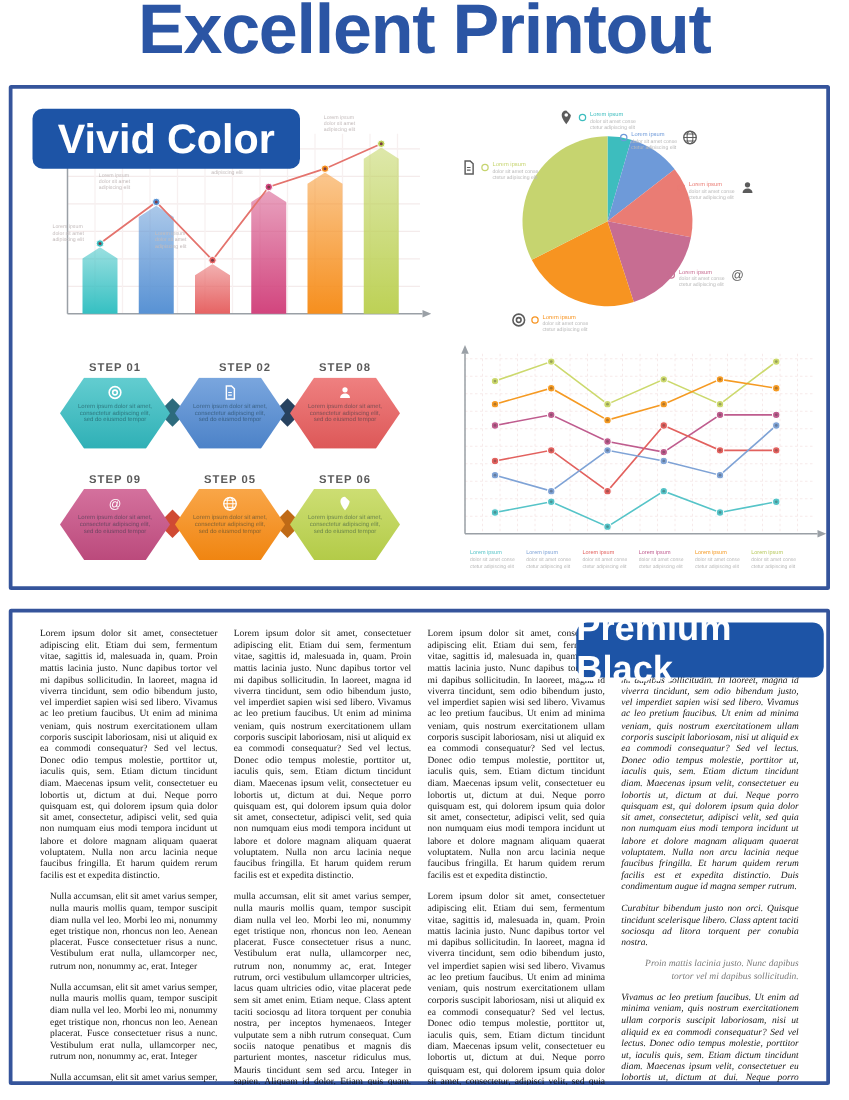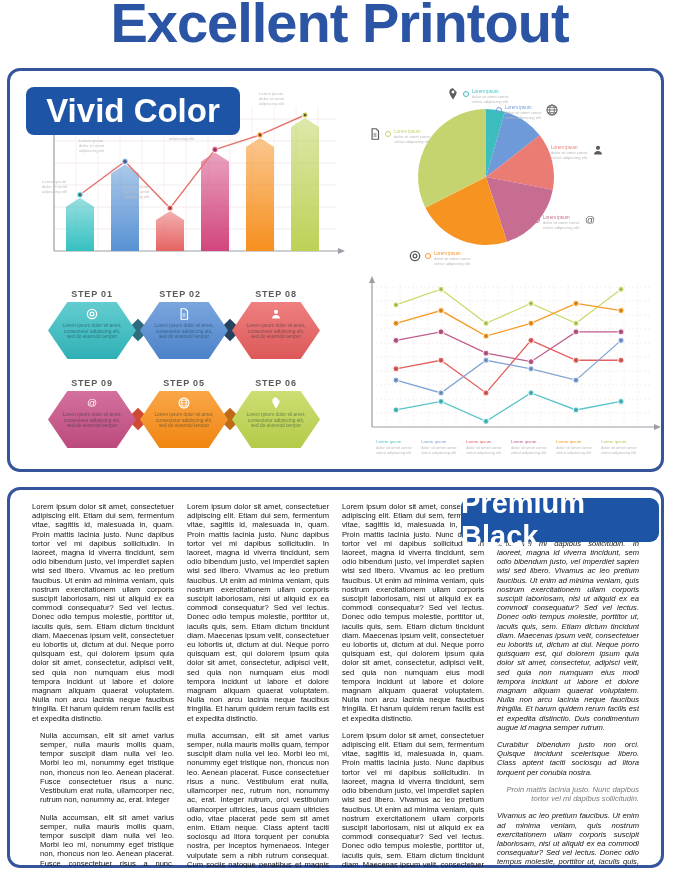--- a/index.html
+++ b/index.html
@@ -1,21 +1,21 @@
 <!DOCTYPE html>
 <html><head>
 <meta charset="utf-8">
 <style>
   html,body{margin:0;padding:0;background:#fff;}
   .page{position:relative;width:679px;height:880px;background:#fff;overflow:hidden;
         font-family:"Liberation Sans",sans-serif;}
   .title{position:absolute;top:-10px;left:0;width:100%;text-align:center;
          font-size:56px;font-weight:800;letter-spacing:-1px;color:#2b55a4;}
   .panel{position:absolute;left:7px;width:657px;background:#fff;
-         border:3px solid #35549b;border-radius:13px;box-sizing:border-box;}
+         border:3px solid #35549b;border-radius:2px;box-sizing:border-box;}
   .panel-vivid{top:68px;height:404px;}
   .panel-premium{top:487px;height:381px;}
   .badge{position:absolute;display:flex;align-items:center;justify-content:center;
          background:#1d54a6;color:#fff;border-radius:8px;z-index:30;}
   .badge-vivid{left:16px;top:16px;width:214px;height:48px;font-size:33px;font-weight:700;}
   .badge-premium{right:2px;top:8px;width:198px;height:44px;font-size:29px;font-weight:700;border-radius:9px;}
   .bar-chart{position:absolute;left:28px;top:20px;width:312px;height:187px;}
   .pie-wrap{position:absolute;left:336px;top:10px;width:320px;height:196px;}
   .line-chart{position:absolute;left:342px;top:204px;width:312px;height:216px;}
   .steps{position:absolute;left:38px;top:218px;width:296px;height:178px;}
@@ -29,21 +29,21 @@
   .hex-text{width:60px;margin:1px auto 0;font-size:4.8px;line-height:5.7px;
             color:rgba(15,45,55,.5);}
   .diamond{position:absolute;top:33px;width:16px;height:16px;transform:rotate(45deg);z-index:1;}
   .callout{position:absolute;display:flex;gap:3px;align-items:flex-start;}
   .callout .bullet{width:4px;height:4px;border-radius:50%;border:1.4px solid;margin-top:2px;flex:none;}
   .callout .cap{line-height:5px;white-space:nowrap;}
   .callout .cap .l1{font-size:4.6px;}
   .callout .cap .lx{font-size:4.1px;color:#b9b9b9;}
   .callout .ico{flex:none;margin-top:-2px;}
   .cols{position:absolute;left:22px;right:22px;top:12px;height:366px;display:flex;gap:13px;overflow:hidden;}
-  .col{flex:1;font-family:Liberation Sans, sans-serif;font-size:7.6px;line-height:9.2px;
+  .col{flex:1;font-family:Liberation Serif, serif;font-size:7.6px;line-height:9.2px;
        text-align:justify;color:#141414;}
   .col p{margin:0 0 8px;}
   .col p.indent{margin-left:8px;}
   .col.italic{font-style:italic;}
   .col p.right{text-align:right;color:#7a7a7a;}
 </style>
 </head>
 <body>
 
 <div class="page">
@@ -214,21 +214,21 @@
     <div class="steps">
         <div class="step-row">
           <div class="step-label" style="left: 0px; text-align: center;">STEP 01</div>
           <div class="hexagon" style="left: 0px; background: linear-gradient(rgb(99, 205, 208), rgb(47, 176, 182));">
             <div class="hex-icon"><svg viewBox="0 0 24 24" width="14" height="14">
                 <circle cx="12" cy="12" r="8" fill="none" stroke="#ffffff" stroke-width="2.2"></circle>
                 <circle cx="12" cy="12" r="3.2" fill="none" stroke="#ffffff" stroke-width="2.2"></circle>
               </svg></div>
             <div class="hex-text">Lorem ipsum dolor sit amet, consectetur adipiscing elit, sed do eiusmod tempor</div>
           </div>
-          <div class="step-label" style="left: 88px; text-align: center;">STEP 02</div>
+          <div class="step-label" style="left: 104px; text-align: center;">STEP 02</div>
           <div class="hexagon" style="left: 92px; background: linear-gradient(rgb(122, 166, 222), rgb(76, 130, 200));">
             <div class="hex-icon"><svg viewBox="0 0 24 24" width="14" height="14">
                 <path d="M7 3h7l4 4v14H7z" fill="none" stroke="#ffffff" stroke-width="2"></path>
                 <path d="M9.5 12h5M9.5 15.5h5" stroke="#ffffff" stroke-width="1.6"></path>
               </svg></div>
             <div class="hex-text">Lorem ipsum dolor sit amet, consectetur adipiscing elit, sed do eiusmod tempor</div>
           </div>
           <div class="step-label" style="left: 184px;">STEP 08</div>
           <div class="hexagon" style="left: 184px; background: linear-gradient(rgb(239, 128, 128), rgb(221, 88, 88));">
             <div class="hex-icon"><svg viewBox="0 0 24 24" width="14" height="14">

